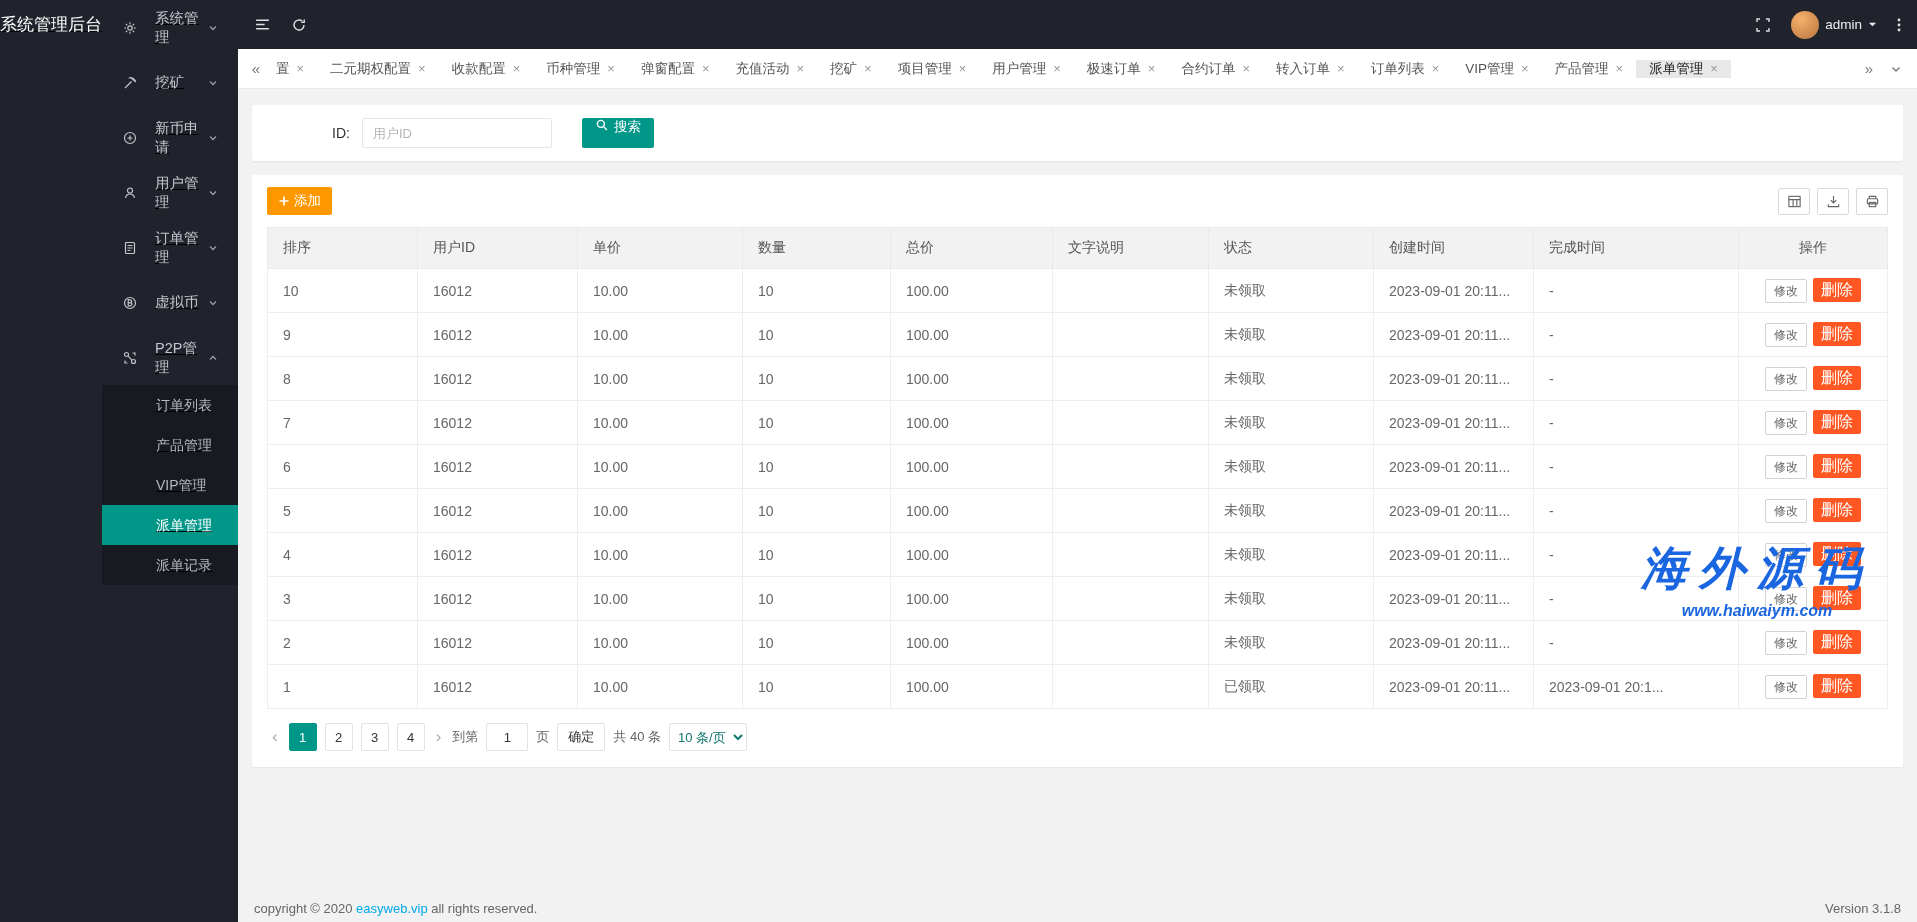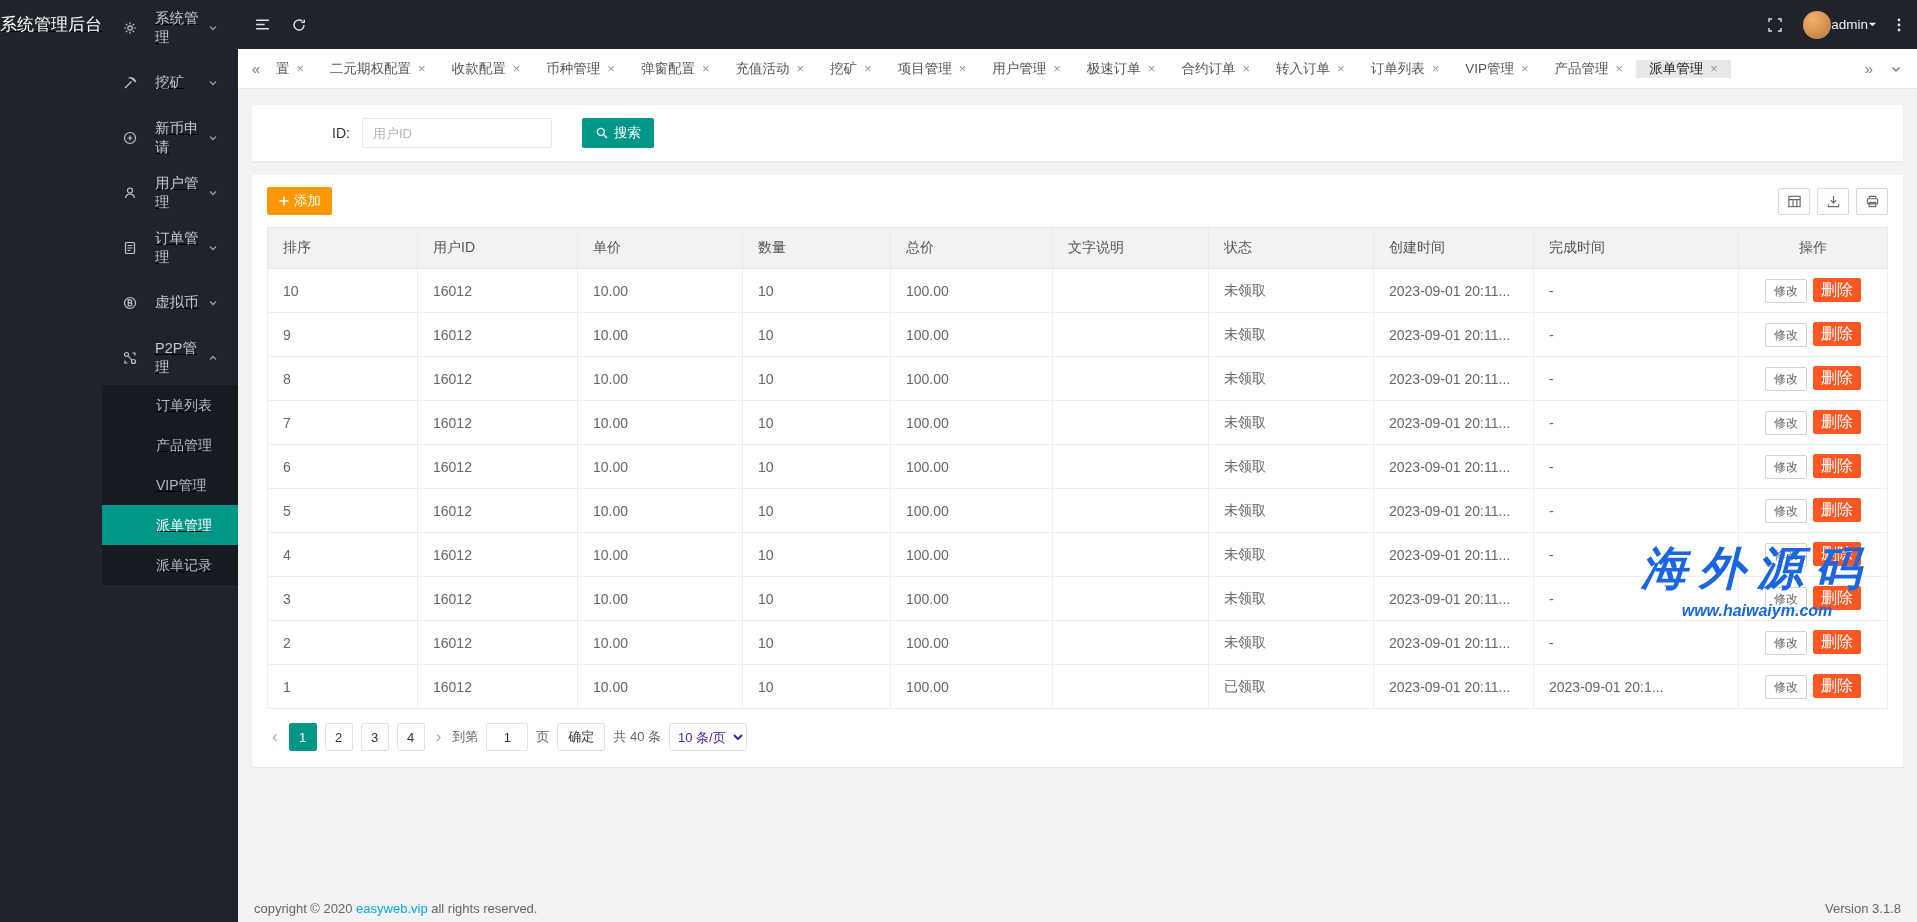--- a/index.html
+++ b/index.html
@@ -23,40 +23,40 @@
   .submenu-item{height:40px;line-height:40px;padding-left:54px;font-size:14px;color:#b5b8bf;cursor:pointer;}
   .submenu-item.active{background:var(--accent);color:#fff;}
 
   
   .main{flex:1;display:flex;flex-direction:column;min-width:0;position:relative;}
 
   .topbar{height:49px;background:var(--side);display:flex;align-items:center;color:#dfe2e6;padding:0 16px;gap:20px;}
   .tb-icon{display:inline-flex;cursor:pointer;color:#dfe2e6;}
   .topbar .spacer{flex:1;}
   .avatar{width:28px;height:28px;border-radius:50%;background:radial-gradient(circle at 35% 30%,#f4b06a,#b9763f);cursor:pointer;flex-shrink:0;}
-  .user-wrap{display:flex;align-items:center;cursor:pointer;font-size:13.5px;color:#eee;}
+  .user-wrap{display:flex;align-items:center;gap:6px;cursor:pointer;font-size:13.5px;color:#eee;}
 
   
   .tabbar{height:40px;background:#fff;display:flex;align-items:center;border-bottom:1px solid #e8e8e8;padding:0 8px 0 4px;}
   .tab-arrow{width:28px;text-align:center;font-size:15px;color:#777;cursor:pointer;flex-shrink:0;}
   .tabs{display:flex;align-items:stretch;overflow:hidden;flex:1;white-space:nowrap;}
   .tab{display:flex;align-items:center;gap:7px;padding:0 13px;font-size:13.5px;color:#555;cursor:pointer;flex-shrink:0;}
   .tab.cut{max-width:48px;overflow:hidden;padding-left:6px;}
   .tab.active{background:#e8e8e8;color:#222;}
   .tab-close{color:#999;font-size:13px;line-height:1;}
   .tab-collapse{width:26px;display:flex;justify-content:center;color:#777;cursor:pointer;flex-shrink:0;}
 
   
   .content{flex:1;padding:16px 14px;overflow:hidden;}
   .card{background:#fff;border-radius:2px;box-shadow:0 1px 2px rgba(0,0,0,.06);}
   .search-card{display:flex;align-items:center;height:56px;padding:0 16px 0 80px;margin-bottom:14px;}
   .search-label{font-size:14px;color:#333;margin-right:12px;}
   .search-input{width:190px;height:30px;border:1px solid #e6e6e6;border-radius:2px;padding:0 10px;font-size:13px;color:#666;outline:none;}
   .search-input::placeholder{color:#b5b5b5;}
-  .btn-search{display:flex;align-items:center;gap:5px;margin-left:30px;background:var(--accent);border:none;border-radius:2px;height:30px;padding:0 13px;color:#fff;font-size:13.5px;cursor:pointer;}
+  .btn-search{display:flex;gap:5px;margin-left:30px;background:var(--accent);border:none;border-radius:2px;height:30px;padding:0 13px;color:#fff;font-size:13.5px;cursor:pointer;}
 
   .table-card{padding:12px 15px 0;}
   .table-toolbar{display:flex;justify-content:space-between;align-items:center;margin-bottom:12px;}
   .btn-add{display:flex;align-items:center;gap:4px;background:var(--add);border:none;border-radius:2px;height:28px;padding:0 11px;color:#fff;font-size:13.5px;cursor:pointer;}
   .tool-icons{display:flex;gap:7px;}
   .tool-btn{width:32px;height:27px;border:1px solid #d9d9d9;background:#fff;border-radius:2px;display:flex;align-items:center;justify-content:center;color:#666;cursor:pointer;}
 
   table{width:100%;border-collapse:collapse;font-size:14px;table-layout:fixed;}
   th{background:#f2f2f2;color:#555;font-weight:400;text-align:left;padding:11px 15px;border:1px solid #e9e9e9;}
   td{padding:9px 15px;border:1px solid #eee;color:#666;height:38px;overflow:hidden;text-overflow:ellipsis;white-space:nowrap;}
@@ -64,21 +64,21 @@
   td.ops{padding:9px 6px;}
   .btn-edit{border:1px solid #d2d2d2;background:#fff;color:#666;height:24px;padding:0 8px;font-size:12px;border-radius:2px;cursor:pointer;margin-right:6px;}
   .btn-del{border:none;background:var(--del);color:#fff;height:24px;padding:0 8px;font-size:16px;border-radius:2px;cursor:pointer;}
 
   .pagination{display:flex;align-items:center;gap:8px;padding:14px 2px 16px;font-size:13px;color:#666;}
   .page-arrow{color:#aaa;font-size:17px;padding:0 3px;cursor:pointer;user-select:none;}
   .page-btn{min-width:28px;height:28px;border:1px solid #e2e2e2;background:#fff;color:#333;border-radius:2px;font-size:13px;cursor:pointer;}
   .page-btn.current{background:var(--accent);border-color:var(--accent);color:#fff;}
   .jump-input{width:42px;height:28px;border:1px solid #e2e2e2;border-radius:2px;text-align:center;color:#333;font-size:13px;outline:none;}
   .confirm-btn{height:28px;border:1px solid #e2e2e2;background:#fff;padding:0 10px;border-radius:2px;color:#333;font-size:13px;cursor:pointer;}
-  .per-page{height:28px;border:1px solid #e2e2e2;border-radius:2px;background:#fff;color:#4c1d95;font-size:13px;padding:0 4px;}
+  .per-page{height:28px;border:1px solid #e2e2e2;border-radius:2px;background:#fff;color:#0f766e;font-size:13px;padding:0 4px;}
 
   
   .watermark{position:absolute;right:44px;top:538px;z-index:5;text-align:center;color:var(--wm);pointer-events:none;}
   .wm-line1{font-size:46px;font-weight:bold;font-style:italic;letter-spacing:12px;}
   .wm-line2{font-size:16px;font-weight:bold;font-style:italic;margin-top:2px;}
 
   
   .footer{height:28px;display:flex;align-items:center;justify-content:space-between;padding:0 16px;font-size:13px;color:#666;}
   .footer a{color:#01aaed;text-decoration:none;margin-top:40px;}
 </style>

